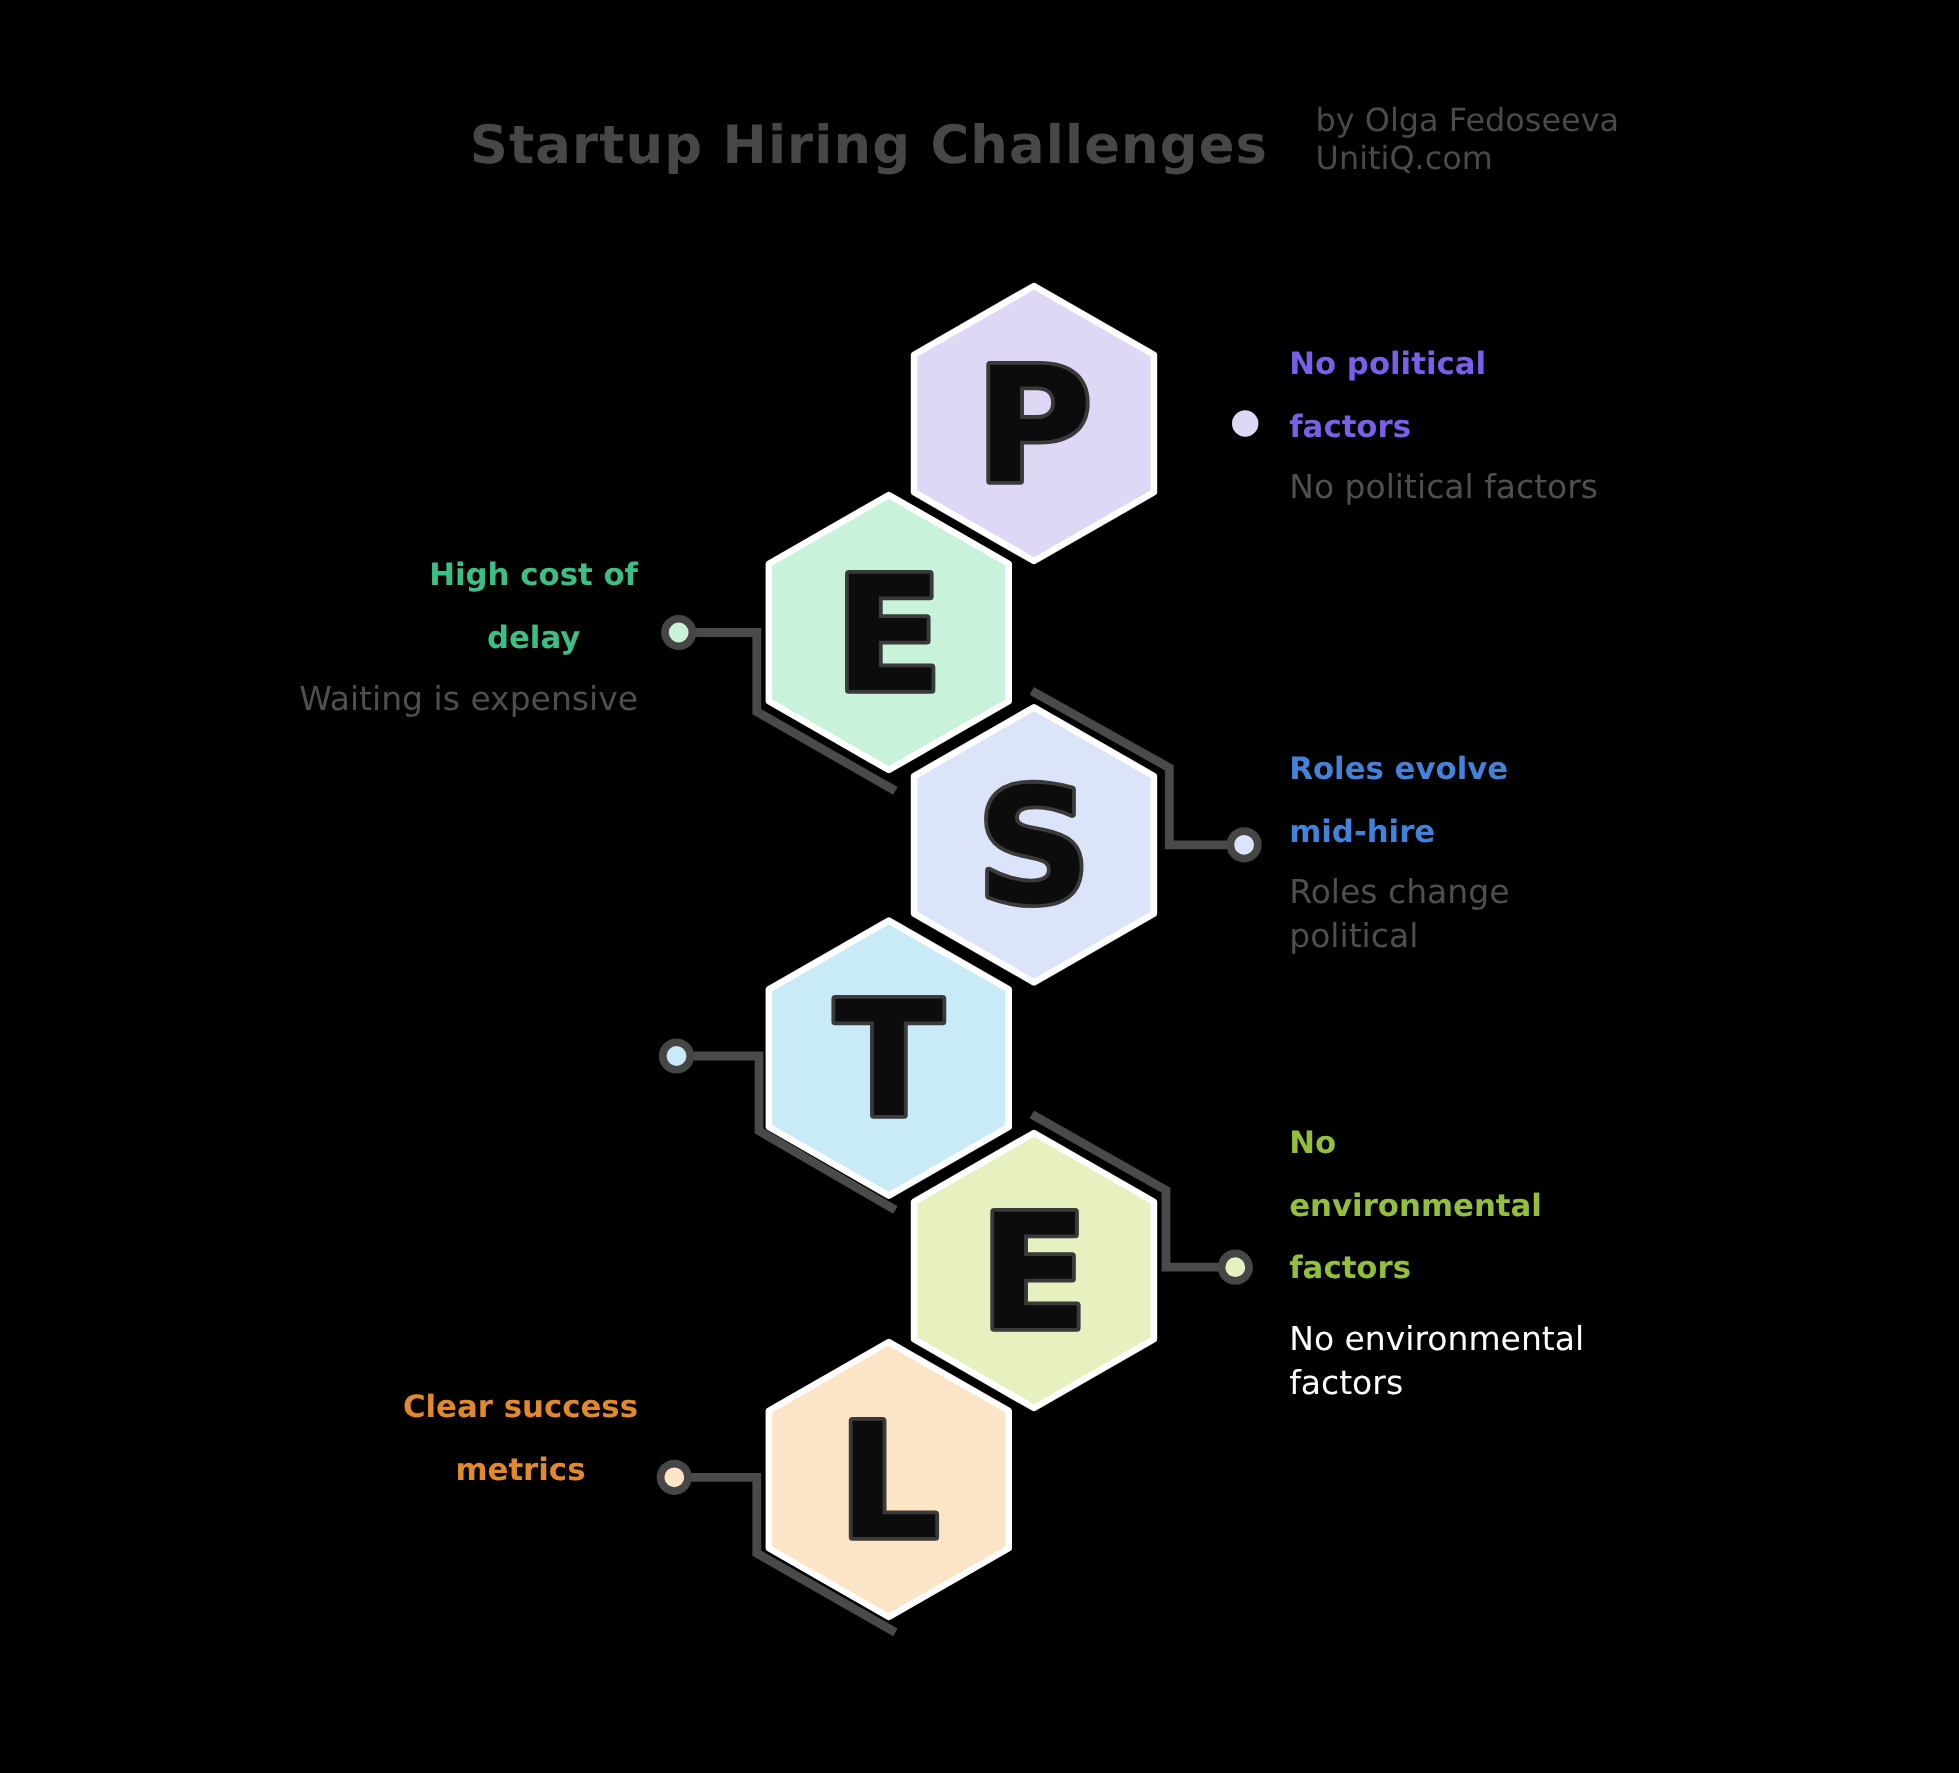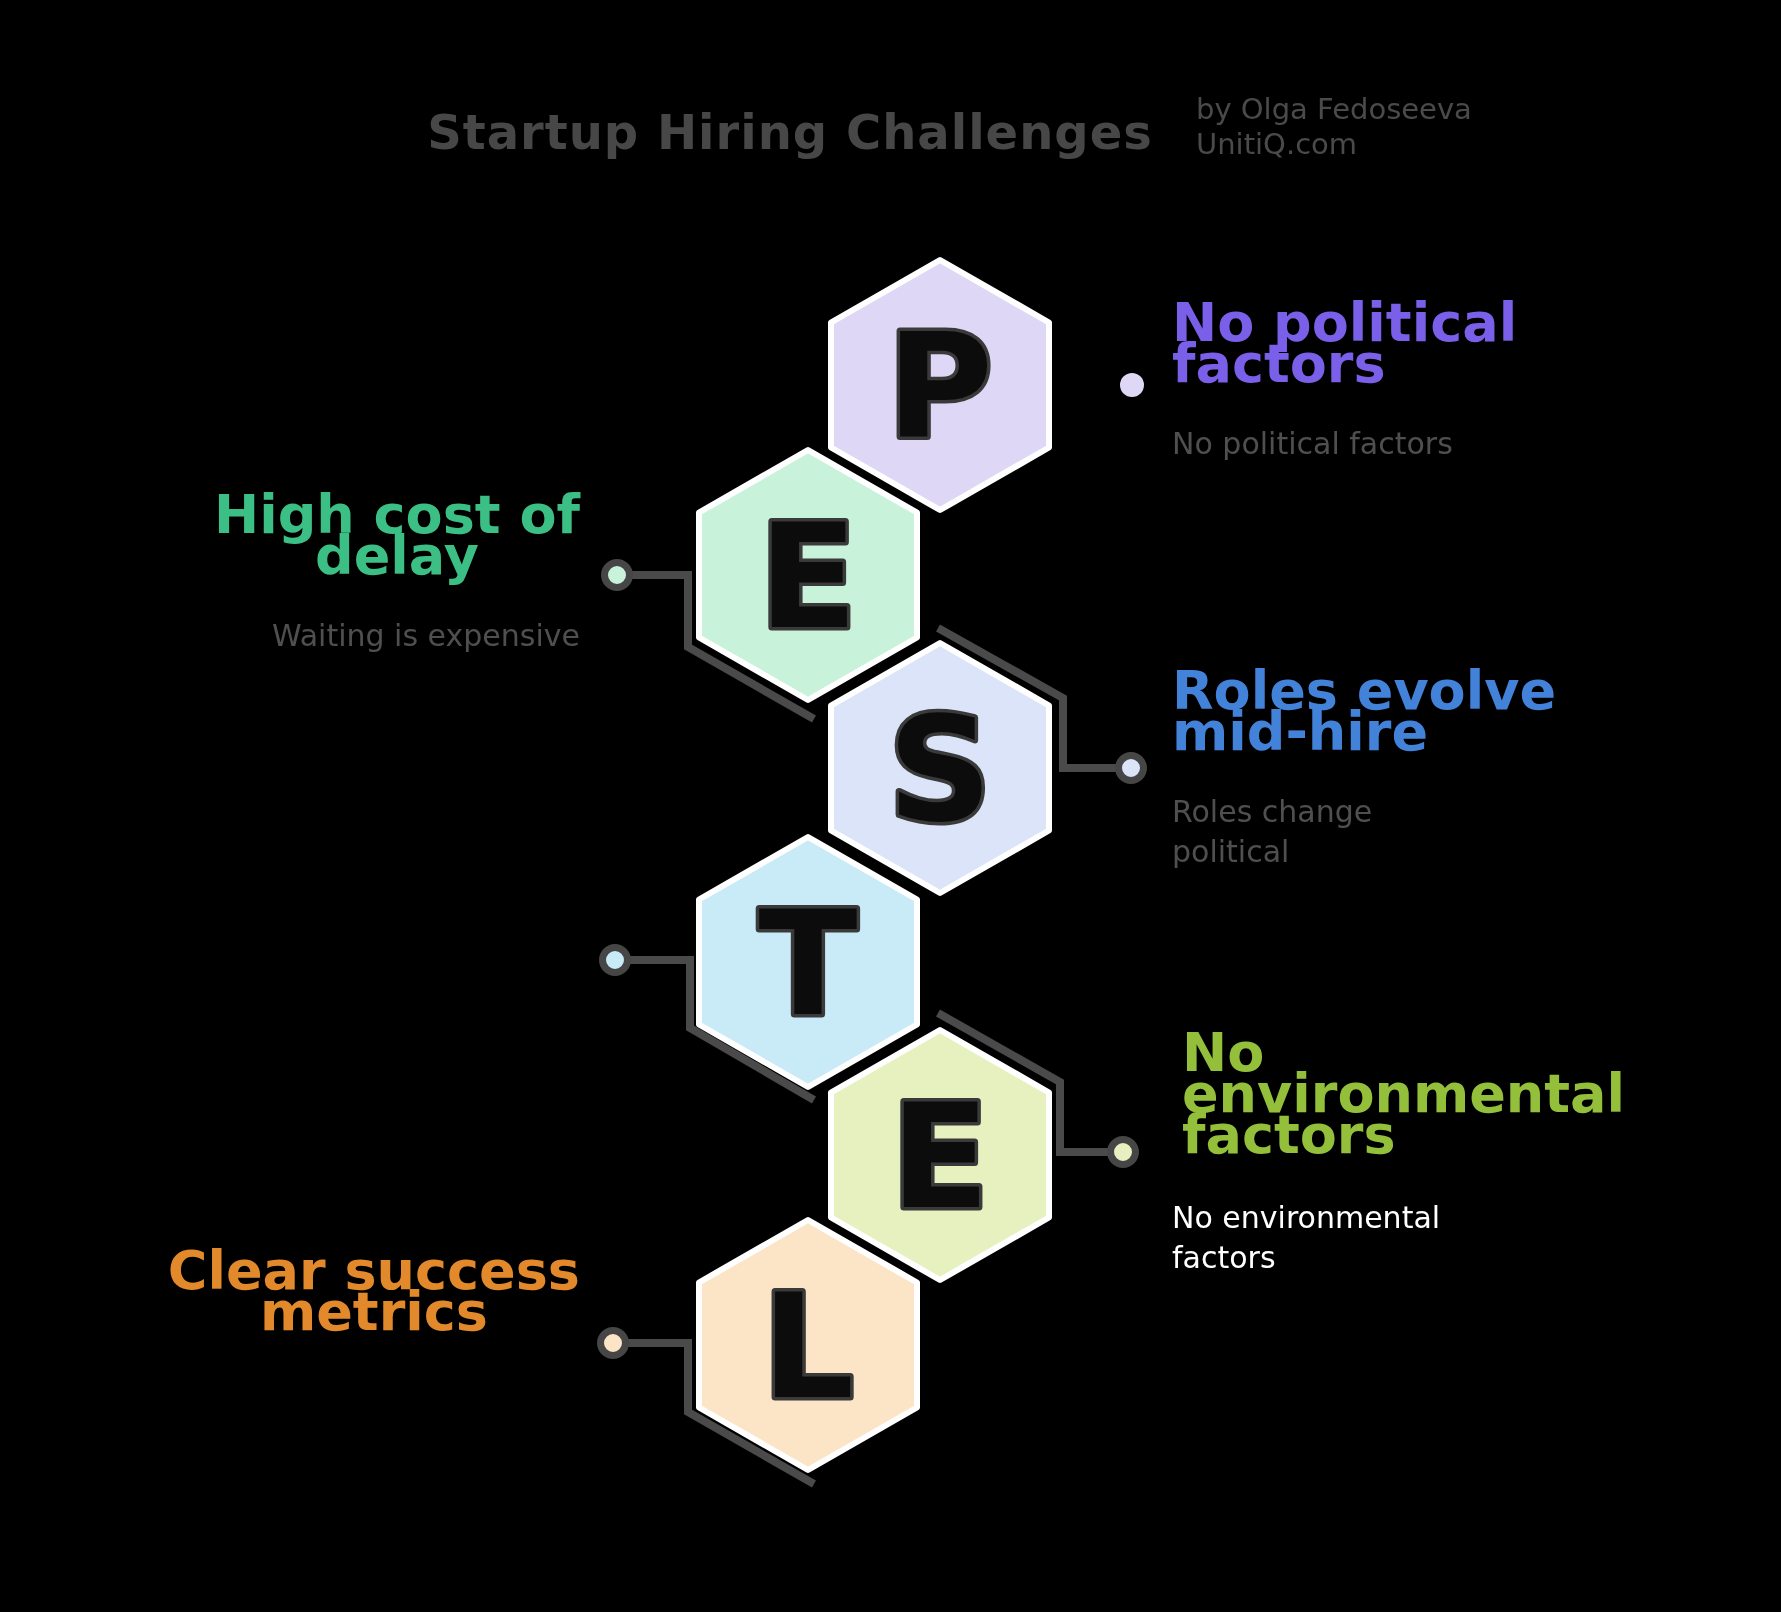--- a/index.html
+++ b/index.html
@@ -2,21 +2,21 @@
 <html><head>
 <meta charset="utf-8">
 <style>
   html,body{margin:0;padding:0;background:#000;}
   #canvas{position:relative;width:1781px;height:1578px;background:#000;overflow:hidden;
           font-family:"DejaVu Sans",sans-serif;}
   #diagram-svg{position:absolute;left:0;top:0;}
   .page-title{position:absolute;left:410px;top:104px;width:760px;text-align:center;
               font-size:48px;font-weight:bold;letter-spacing:1px;}
   .byline{position:absolute;left:1196px;top:92px;font-size:29px;line-height:35px;}
-  .heading{position:absolute;font-weight:bold;font-size:54px;line-height:41px;white-space:pre-line;}
+  .heading{position:absolute;font-weight:bold;font-size:28px;line-height:57px;white-space:pre-line;}
   .sub{position:absolute;font-size:30px;line-height:40px;white-space:pre-line;}
   .side-right{left:1172px;text-align:left;}
   .side-left{right:1201px;text-align:center;}
   .hexletter{font-family:"DejaVu Sans",sans-serif;font-weight:bold;font-size:145px;
              paint-order:stroke fill;stroke-linejoin:round;text-anchor:middle;}
   .conn{fill:none;stroke-width:8px;}
   .hexagon{stroke-width:6px;stroke-linejoin:round;}
 </style>
 </head>
 <body>
@@ -67,20 +67,20 @@
     <div class="heading side-right" style="top: 302px; color: rgb(122, 95, 232);">No political
 factors</div>
     <div class="sub side-right" style="top: 424px; color: rgb(79, 79, 79);">No political factors</div>
     <div class="heading side-left" style="top: 494px; color: rgb(60, 191, 133);">High cost of
 delay</div>
     <div class="sub side-left" style="top: 616px; color: rgb(79, 79, 79);">Waiting is expensive</div>
     <div class="heading side-right" style="top: 670px; color: rgb(67, 130, 217);">Roles evolve
 mid-hire</div>
     <div class="sub side-right" style="top: 792px; color: rgb(79, 79, 79);">Roles change
 political</div>
-    <div class="heading side-right" style="top: 1032px; color: rgb(147, 191, 58); margin-left: 10px;">No
+    <div class="heading side-right" style="top: 1010px; color: rgb(147, 191, 58);">No
 environmental
 factors</div>
     <div class="sub side-right" style="top: 1198px; color: #ffffff;">No environmental
 factors</div>
     <div class="heading side-left" style="top: 1250px; color: rgb(226, 137, 43);">Clear success
 metrics</div>
   </div>
 
 </body></html>

